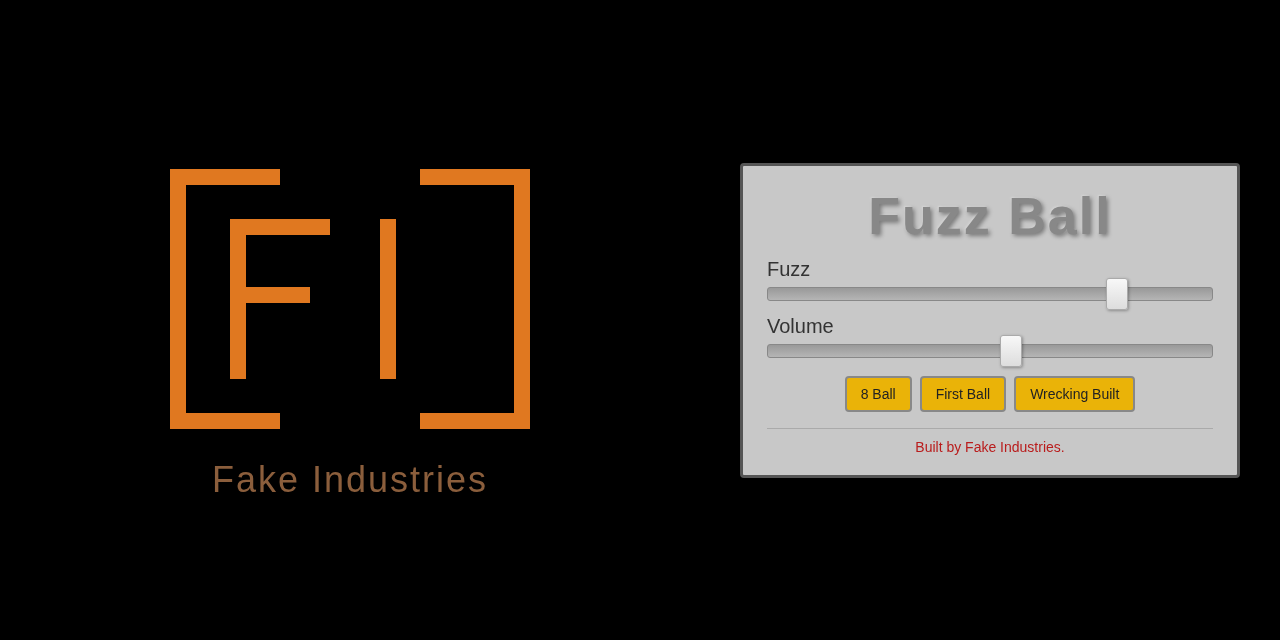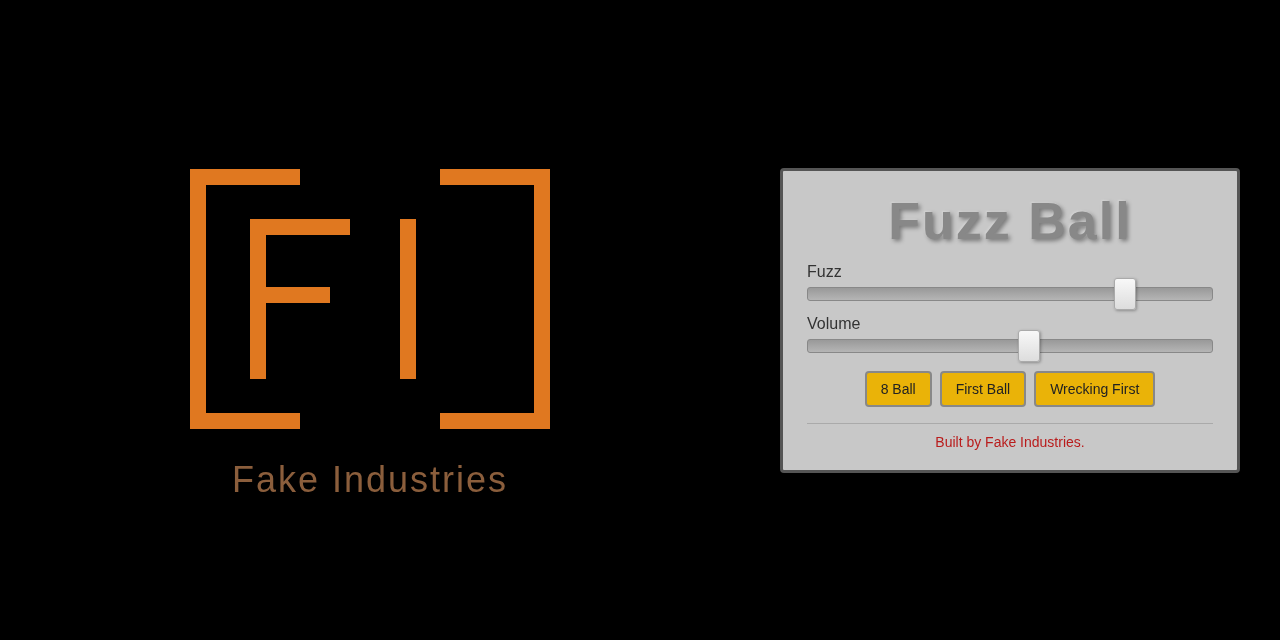--- a/index.html
+++ b/index.html
@@ -52,41 +52,41 @@
       display: flex;
       align-items: center;
       justify-content: center;
       padding: 40px;
     }
 
     .plugin-panel {
       background: #c8c8c8;
       border: 3px solid #555;
       border-radius: 4px;
-      width: 460px;
+      width: 500px;
       padding: 20px 24px 20px 24px;
     }
 
     .plugin-title {
       font-size: 52px;
       font-weight: 900;
       color: #888;
       text-shadow: 2px 2px 4px rgba(0,0,0,0.4), -1px -1px 2px rgba(255,255,255,0.3);
       font-family: Arial Black, Arial, sans-serif;
       letter-spacing: 2px;
       margin-bottom: 12px;
       text-align: center;
     }
 
     .slider-section {
       margin-bottom: 14px;
     }
 
     .slider-label {
-      font-size: 16px;
+      font-size: 20px;
       color: #333;
       margin-bottom: 6px;
       font-family: Arial, sans-serif;
     }
 
     .preset-buttons {
       display: flex;
       gap: 8px;
       margin-top: 18px;
       margin-bottom: 16px;
@@ -190,21 +190,21 @@
 
 
       <div class="slider-section">
         <div class="slider-label">Volume</div>
         <input type="range" min="0" max="100" value="55" style="display: block; width: 100%;">
       </div>
 
       <div class="preset-buttons">
         <button class="preset-btn">8 Ball</button>
         <button class="preset-btn">First Ball</button>
-        <button class="preset-btn">Wrecking First</button>
+        <button class="preset-btn">Wrecking Built</button>
       </div>
 
       <hr class="footer-divider">
       <div class="footer-text">Built by Fake Industries.</div>
 
     </div>
   </div>
 
 </div>
 

